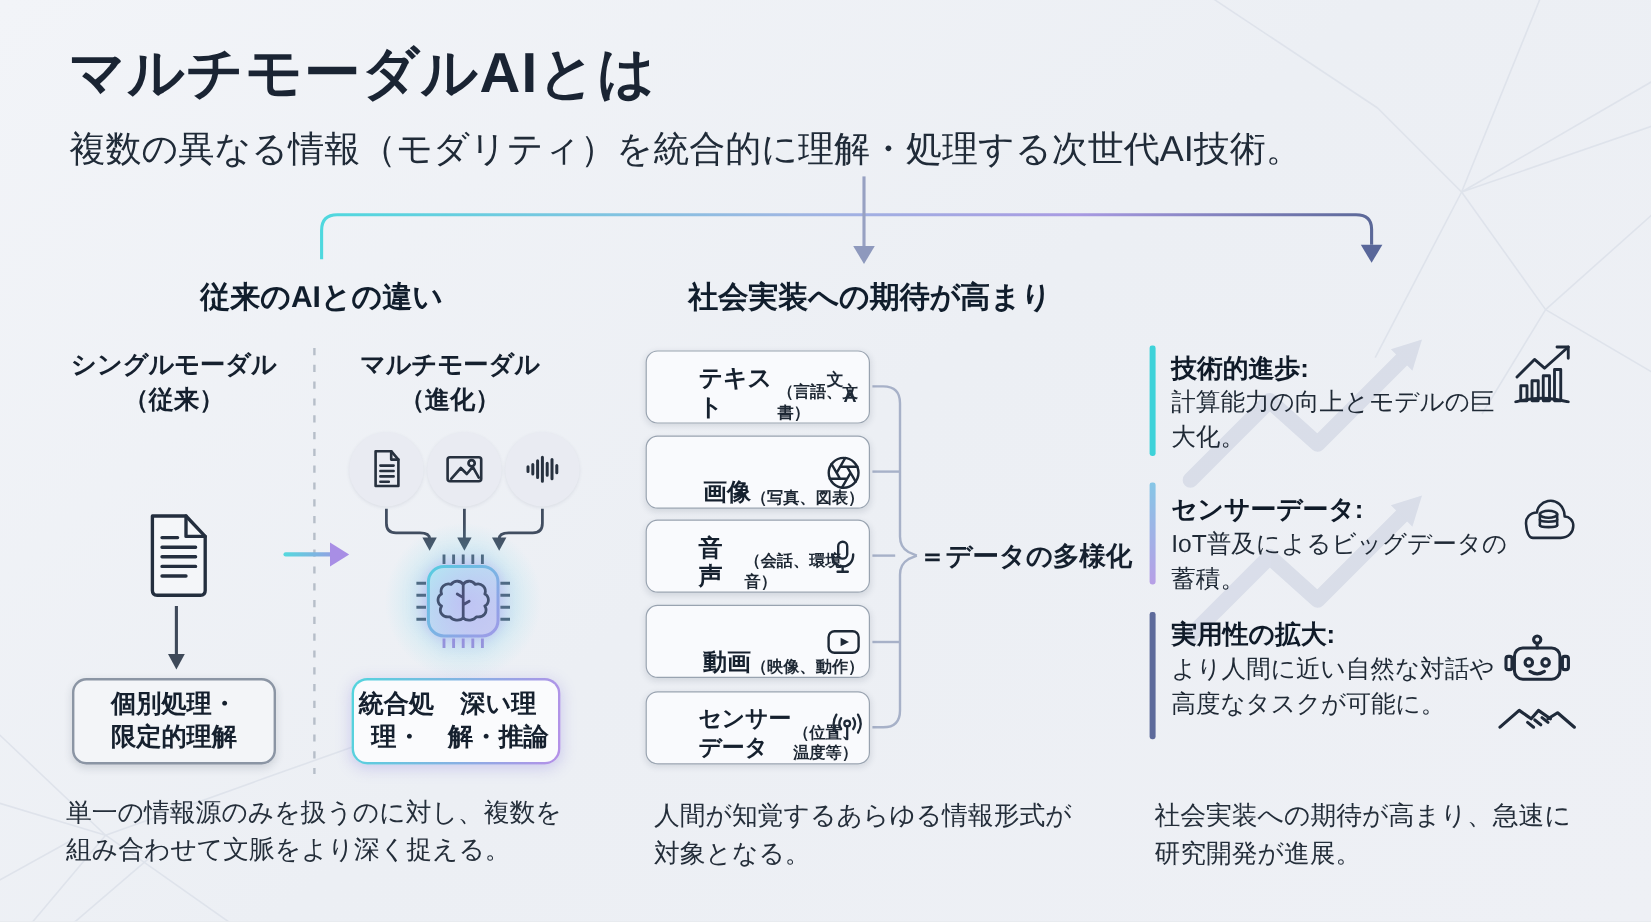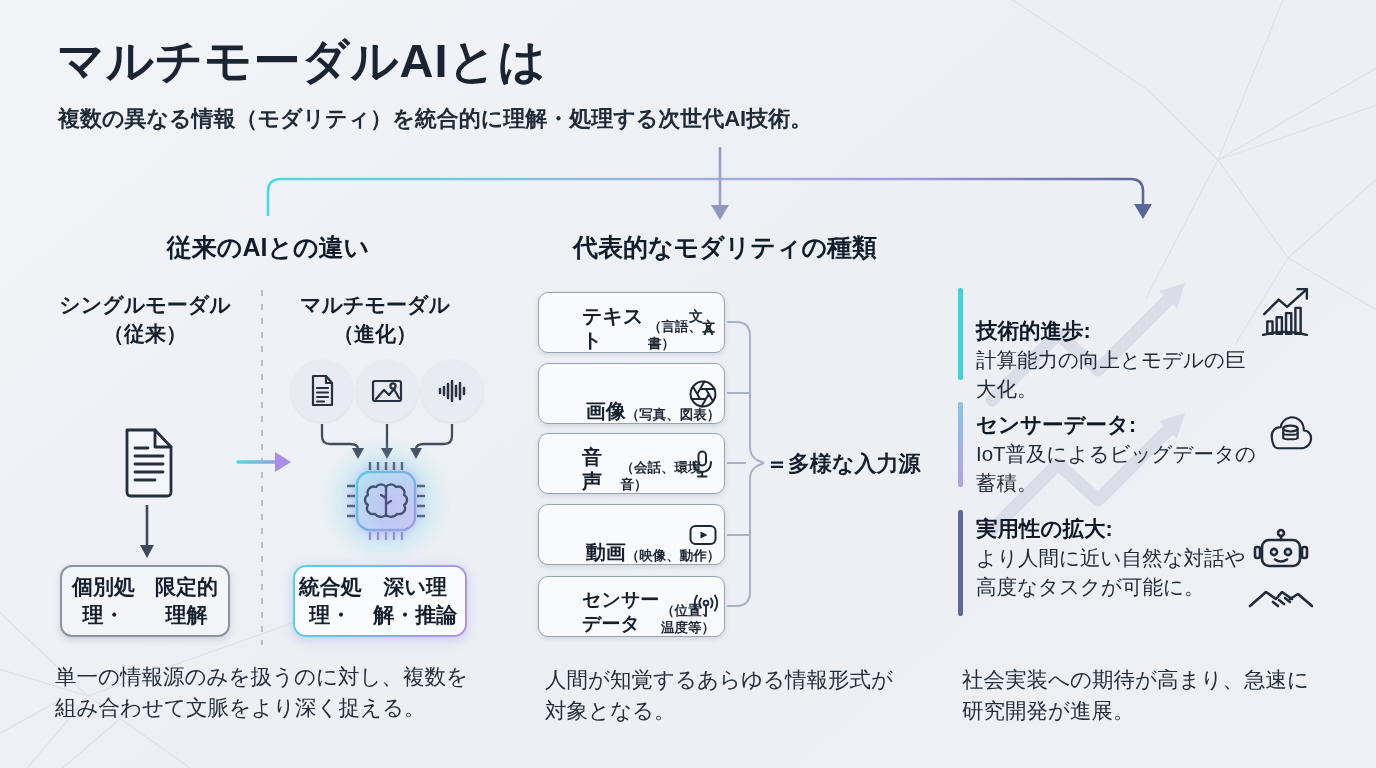--- a/index.html
+++ b/index.html
@@ -7,28 +7,28 @@
   .stage {
     position:relative; width:1376px; height:768px; overflow:hidden;
     background:linear-gradient(140deg,#f2f4f8 0%,#ecEFf4 50%,#eef0f5 100%);
     background-color:#eef0f4;
     font-family:"Liberation Sans","DejaVu Sans",sans-serif;
     color:#1b2634;
   }
   svg.overlay { position:absolute; left:0; top:0; z-index:0; pointer-events:none; }
   .abs { position:absolute; z-index:2; }
   .title { left:57px; top:30px; font-size:47px; font-weight:800; letter-spacing:1px; color:#1a2433; }
-  .subtitle { left:58px; top:104px; font-size:22px; font-weight:700; color:#202b38; }
+  .subtitle { left:58px; top:104px; font-size:30px; font-weight:400; color:#202b38; }
   .colhead { top:231px; font-size:25px; font-weight:800; text-align:center; color:#101d2c; }
   .subhead { top:290px; width:214px; text-align:center; font-size:21px; font-weight:800; line-height:29px; color:#15202e; }
   .subhead span { display:block; }
   .circle { top:360px; width:62px; height:62px; border-radius:50%; background:#e9ebf2; display:flex; align-items:center; justify-content:center; box-shadow:0 1px 3px rgba(60,70,95,0.10); }
   .halo { left:320px; top:435px; width:132px; height:132px; border-radius:50%; z-index:1;
     background:radial-gradient(circle,rgba(150,140,242,0.30) 0%,rgba(110,215,235,0.18) 45%,rgba(255,255,255,0) 70%); }
-  .resultbox { top:565px; height:72px; border-radius:12px; display:flex; flex-direction:row; align-items:center; justify-content:center;
+  .resultbox { top:565px; height:72px; border-radius:12px; display:flex; flex-direction:column; align-items:center; justify-content:center;
     font-size:21px; font-weight:800; line-height:28px; color:#15202e; text-align:center; }
   .rb-gray { left:60px; width:170px; background:#f3f5f8; border:2px solid #8b95a4; box-shadow:0 3px 7px rgba(45,55,75,0.16); }
   .rb-grad-wrap { left:293px; top:565px; width:174px; height:72px; padding:2px; border-radius:13px;
     background:linear-gradient(100deg,#52d5dd,#b590e8); box-shadow:0 3px 12px rgba(130,120,220,0.32); }
   .rb-grad-inner { width:100%; height:100%; border-radius:11px; background:#fafbfd; display:flex; align-items:center; justify-content:center;
     font-size:21px; font-weight:800; line-height:28px; color:#15202e; text-align:center; }
   .caption { font-size:21.5px; font-weight:500; line-height:1.42; color:#242e3a; }
   .caption span { display:block; }
   .modal-box { left:538px; width:187px; height:61px; border-radius:10px; background:rgba(250,251,253,0.92);
     border:1.5px solid #99a3b0; box-shadow:0 2px 5px rgba(40,52,75,0.13);
@@ -141,21 +141,21 @@
         <path d="M0,-15 C-2,-18 -7,-19 -10,-15 C-15,-17 -20,-12 -18,-7 C-22,-5 -22,1 -18,3 C-21,8 -17,13 -11,12 C-9,15 -3,16 0,13 C3,16 9,15 11,12 C17,13 21,8 18,3 C22,1 22,-5 18,-7 C20,-12 15,-17 10,-15 C7,-19 2,-18 0,-15 Z"></path>
         <path d="M0,-15 L0,13 M0,-4 L-5,-7 M0,2 L5,-1"></path>
       </g>
     </g>
   </svg>
 
   <h1 class="abs title">マルチモーダルAIとは</h1>
   <p class="abs subtitle">複数の異なる情報（モダリティ）を統合的に理解・処理する次世代AI技術。</p>
 
   <div class="abs colhead" style="left:118px;width:300px;">従来のAIとの違い</div>
-  <div class="abs colhead" style="left:545px;width:360px;">代表的なモダリティの種類</div>
+  <div class="abs colhead" style="left:545px;width:360px;">社会実装への期待が高まり</div>
 
   <div class="abs subhead" style="left:38px;">
     <span>シングルモーダル</span>
     <span>（従来）</span>
   </div>
   <div class="abs subhead" style="left:268px;">
     <span>マルチモーダル</span>
     <span>（進化）</span>
   </div>
 
@@ -254,29 +254,29 @@
     <svg class="modal-icon" style="right:3px;" width="30" height="28" viewBox="0 0 30 28">
       <g stroke="#1d2836" stroke-width="1.9" fill="none" stroke-linecap="round">
         <circle cx="15" cy="10" r="2.4"></circle>
         <path d="M15,12.4 V23"></path>
         <path d="M10,5.5 Q7,10 10,14.5 M20,5.5 Q23,10 20,14.5"></path>
         <path d="M6,2.5 Q1.5,10 6,17.5 M24,2.5 Q28.5,10 24,17.5"></path>
       </g>
     </svg>
   </div>
 
-  <div class="abs brace-label">＝多様な入力源</div>
+  <div class="abs brace-label">＝データの多様化</div>
 
   <div class="abs caption" style="left:545px;top:665px;width:430px;">
     <span>人間が知覚するあらゆる情報形式が</span>
     <span>対象となる。</span>
   </div>
 
   <div class="bg-bar" style="left:958px;top:288px;height:92px;background:#3ed2d9;"></div>
-  <div class="abs bg-item" style="left:976px;top:294px;width:280px;margin-top:24px;">
+  <div class="abs bg-item" style="left:976px;top:294px;width:280px;">
     <div class="bg-title">技術的進歩:</div>
     <div class="bg-body">
         <span>計算能力の向上とモデルの巨大化。</span>
       </div>
   </div>
   <svg class="abs" style="left:1260px;top:286px;" width="50" height="50" viewBox="0 0 48 48">
     <g stroke="#1f2a3a" stroke-width="2.3" fill="none" stroke-linecap="round" stroke-linejoin="round">
       <rect x="7" y="34" width="5" height="12"></rect>
         <rect x="16" y="30" width="5" height="16"></rect>
       <rect x="25" y="26" width="5" height="20"></rect>

